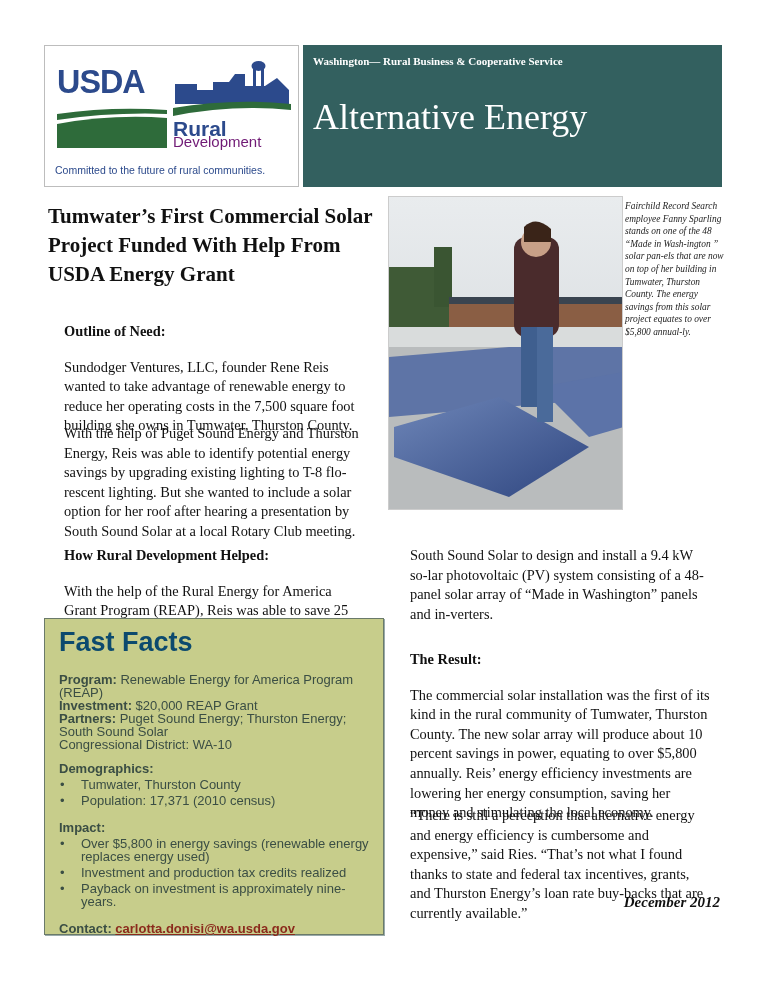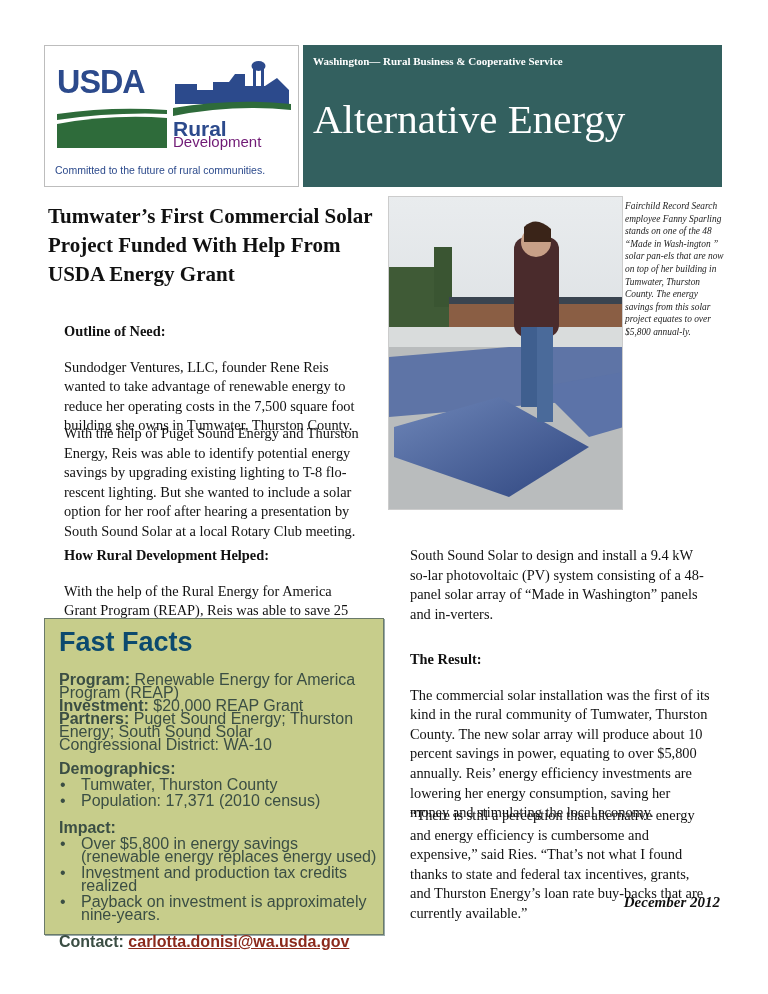--- a/index.html
+++ b/index.html
@@ -11,21 +11,21 @@
   .usda-word { left: 12px; top: 18px; font-family: "Liberation Sans", sans-serif; font-weight: bold; font-size: 34px; color: #2c4a8c; letter-spacing: -1px; line-height: 1; transform: scaleX(0.95); transform-origin: left; }
   .hill-green { left: 12px; top: 62px; width: 110px; height: 40px; }
   .town-svg { left: 128px; top: 14px; width: 118px; height: 58px; }
   .rural-word { left: 128px; top: 72px; font-family: "Liberation Sans", sans-serif; font-weight: bold; font-size: 21px; color: #2c4a8c; line-height: 1; }
   .dev-word { left: 128px; top: 88px; font-family: "Liberation Sans", sans-serif; font-size: 15px; color: #701a75; line-height: 1; }
   .tagline { left: 10px; top: 118px; font-family: "Liberation Sans", sans-serif; font-size: 10.5px; color: #2c4a8c; white-space: nowrap; }
 
   
   .header-band { left: 303px; top: 45px; width: 419px; height: 142px; background: #33605f; }
   .header-sub { left: 10px; top: 10px; font-weight: bold; font-size: 11px; color: #ffffff; white-space: nowrap; }
-  .header-title { left: 10px; top: 54px; font-size: 41px; color: #ffffff; white-space: nowrap; line-height: 1; }
+  .header-title { left: 10px; top: 54px; font-size: 36px; color: #ffffff; white-space: nowrap; line-height: 1; }
 
   
   .headline { left: 48px; top: 202px; width: 335px; font-weight: bold; font-size: 21px; line-height: 29px; }
 
   .body-col { font-size: 14.4px; line-height: 19.6px; }
   .sec-head { font-weight: bold; }
 
   .col-left-1 { left: 48px; top: 306px; width: 336px; }
   .col-left-2 { left: 48px; top: 408px; width: 336px; }
   .col-left-3 { left: 48px; top: 530px; width: 336px; }
@@ -35,21 +35,21 @@
   .dateline { right: 48px; top: 894px; font-weight: bold; font-style: italic; font-size: 15px; }
   p { margin: 16px; }
 
   
   .photo { left: 388px; top: 196px; width: 235px; height: 314px; overflow: hidden; background: #dfe2e3; border: 1px solid #ccc; box-sizing: border-box; }
   .caption { left: 625px; top: 200px; width: 100px; font-style: italic; font-size: 9.4px; line-height: 12.6px; color: #222; }
 
   
   .facts-box { left: 44px; top: 618px; width: 340px; height: 317px; background: #c7cd8b; border: 1px solid #6a7a6a; box-sizing: border-box; box-shadow: 1px 1px 0 #9aa; font-family: "Liberation Sans", sans-serif; color: #3b4e44; }
   .facts-title { left: 14px; top: 10px; font-weight: bold; font-size: 27px; color: #0c4a6e; line-height: 1; }
-  .facts-body { left: 14px; top: 54px; width: 318px; font-size: 16px; line-height: 13px; }
+  .facts-body { left: 14px; top: 54px; width: 318px; font-size: 13px; line-height: 13px; }
   .facts-body b { color: #3b4e44; }
   .facts-body ul { list-style: none; margin: 0; padding: 0; }
   .facts-body li { position: relative; padding-left: 22px; margin: 3px 0; }
   .facts-body li::before { content: "\2022"; position: absolute; left: 1px; top: 0; }
   .gap { height: 11px; }
   .contact-link { color: #8b2a1c; text-decoration: underline; font-weight: bold; }
 </style>
 </head>
 <body>
 

